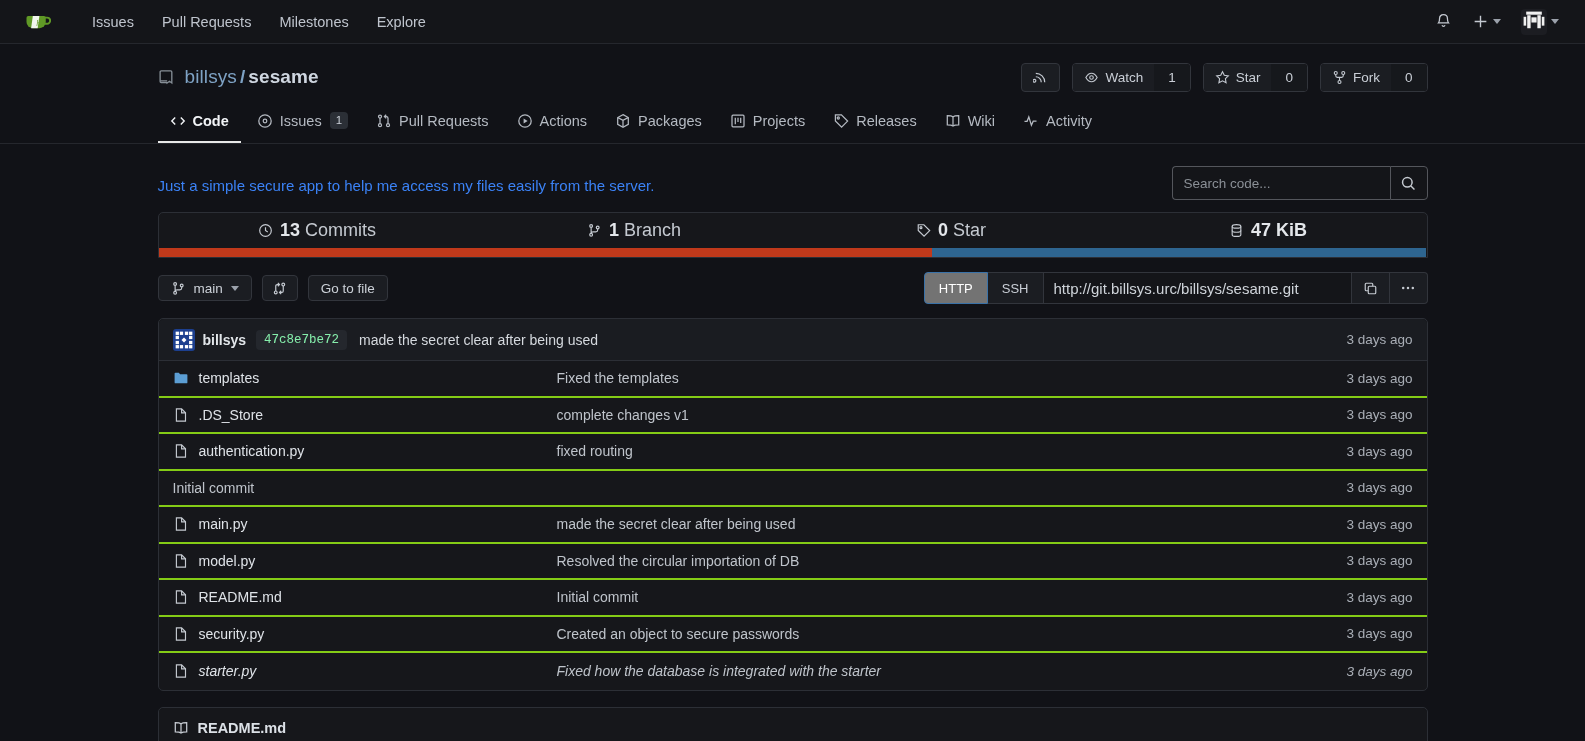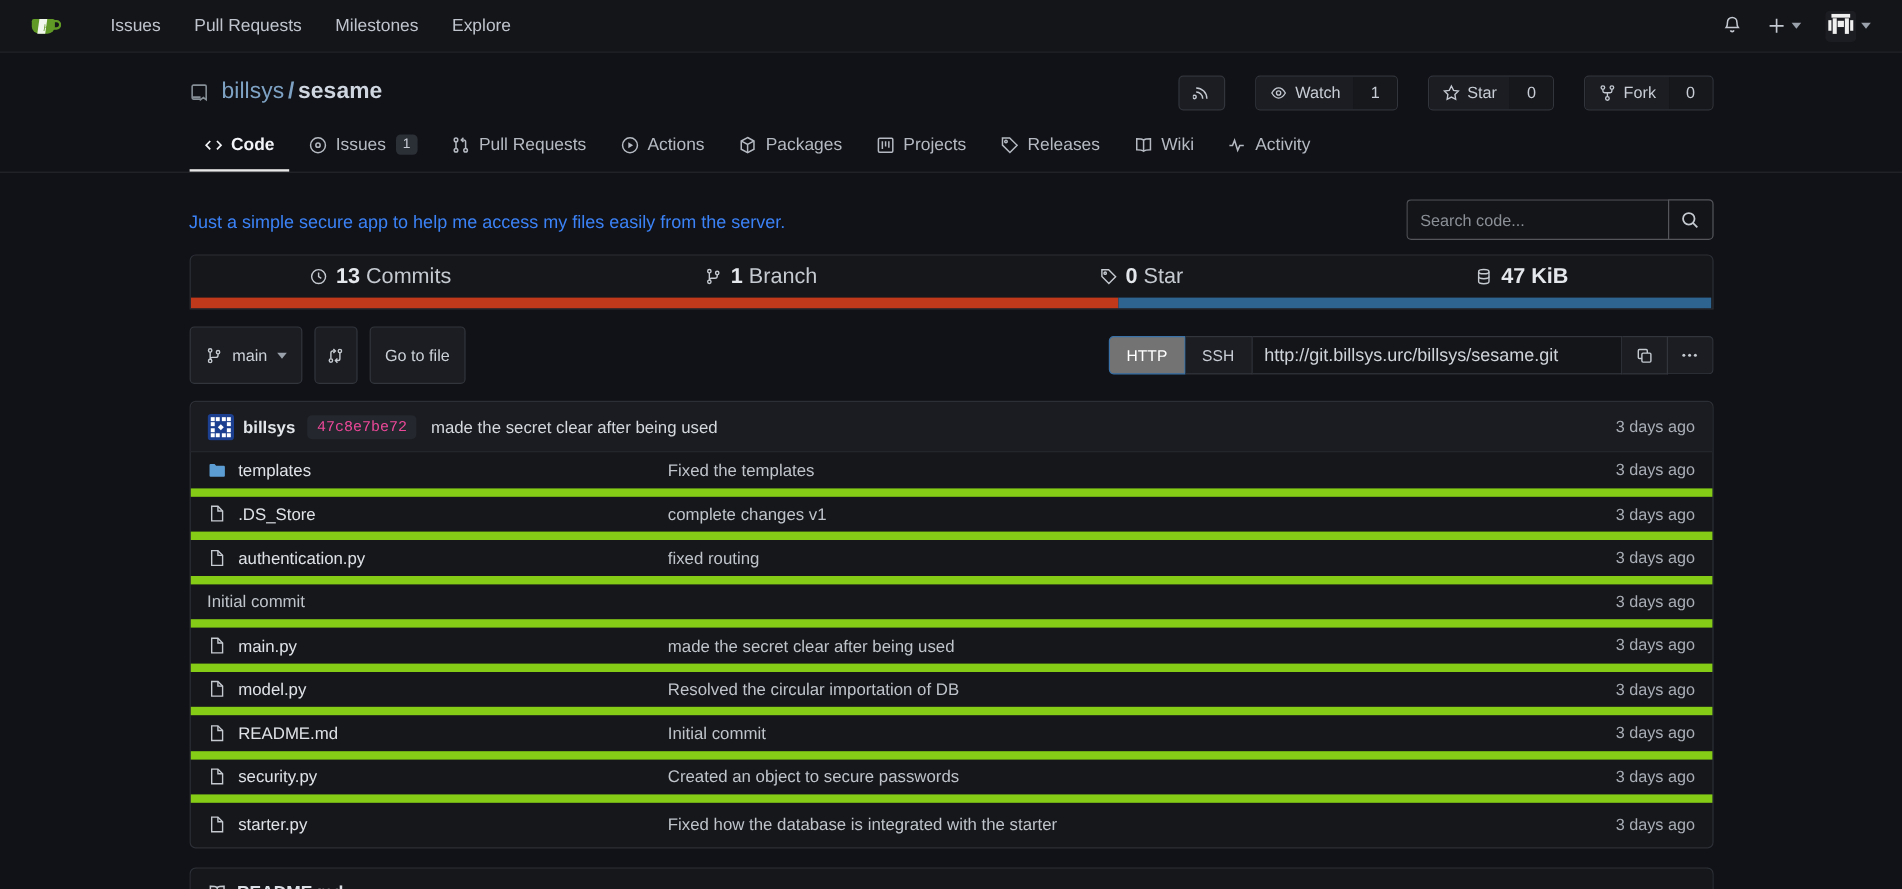--- a/index.html
+++ b/index.html
@@ -40,21 +40,21 @@
   
   .repo-header { padding: 16px 0 0 0; background: #111217; border-bottom: 1px solid #25272d; }
   .wrap { width: 1270px; margin: 0 auto; }
   .repo-title-row { display: flex; align-items: center; height: 34px; }
   .repo-icon { margin-right: 10px; display: flex; align-items: center; color: #868e96; }
   .repo-path { font-size: 19px; letter-spacing: .1px; }
   .repo-owner { color: #7ea2c4; }
   .repo-sep { color: #7ea2c4; font-weight: bold; margin: 0 3px; }
   .repo-name { color: #cfd6e0; font-weight: bold; }
 
-  .repo-actions { margin-left: auto; display: flex; align-items: center; gap: 25px; }
+  .repo-actions { margin-left: auto; display: flex; align-items: center; gap: 12px; }
   .btn-group { display: flex; align-items: stretch; border: 1px solid #32353c; border-radius: 4px; overflow: hidden; }
   .btn-seg {
     background: #1b1d22; color: #c9ced6; font-size: 13.5px; padding: 6px 11px;
     display: flex; align-items: center; gap: 6px; cursor: pointer; white-space: nowrap;
   }
   .btn-count { background: #16181c; color: #c9ced6; font-size: 13.5px; padding: 6px 14px; display:flex; align-items:center; }
   .btn-rss { background: #1b1d22; border: 1px solid #32353c; border-radius: 4px; padding: 6px 11px; display:flex; align-items:center; cursor: pointer; }
 
   
   .tabs { display: flex; align-items: center; gap: 4px; margin-top: 9px; }
@@ -94,21 +94,21 @@
     height: 35px; font-size: 18px; color: #c5cad1; cursor: pointer;
   }
   .stat b { color: #e4e7eb; font-weight: bold; }
   .lang-bar { display: flex; height: 9px; }
   .lang-seg { height: 100%; }
 
   
   .toolbar { display: flex; align-items: center; margin-top: 14px; }
   .btn {
     background: #1b1d22; border: 1px solid #32353c; border-radius: 4px;
-    color: #ccd1d8; font-size: 13.5px; padding: 0 12px; height: 48px;
+    color: #ccd1d8; font-size: 13.5px; padding: 0 12px; height: 26px;
     display: flex; align-items: center; gap: 8px; cursor: pointer; white-space: nowrap;
   }
   .branch-btn { margin-right: 10px; }
   .icon-btn { width: 36px; padding: 0; justify-content: center; margin-right: 10px; }
 
   .clone-wrap { margin-left: auto; display: flex; align-items: stretch; }
   .clone-seg {
     height: 32px; display: flex; align-items: center; padding: 0 14px;
     font-size: 13px; background: #1b1d22; color: #c9ced6; border: 1px solid #32353c;
     cursor: pointer;
@@ -129,31 +129,31 @@
 
   
   .file-panel { margin-top: 14px; }
   .commit-head {
     display: flex; align-items: center; height: 42px; padding: 0 14px;
     background: #1a1c21; border-bottom: 1px solid #2c2f36; border-radius: 5px 5px 0 0;
   }
   .commit-avatar { width: 22px; height: 22px; border-radius: 3px; margin-right: 8px; display:block; }
   .commit-author { color: #e2e6ea; font-weight: bold; font-size: 14px; margin-right: 10px; cursor: pointer; }
   .commit-sha {
-    font-family: "Liberation Mono", monospace; font-size: 12.5px; color: #ec4899;
+    font-family: "Liberation Mono", monospace; font-size: 12.5px; color: #86efac;
     background: #24272d; border-radius: 4px; padding: 3px 8px; margin-right: 12px; cursor: pointer;
   }
   .commit-msg { color: #d5d9de; font-size: 14px; }
   .commit-time { margin-left: auto; color: #a9aeb6; font-size: 13.5px; }
 
   .file-row {
     display: flex; align-items: center; height: 36.5px; padding: 0 14px;
-    border-bottom: 7px solid #84cc16; font-size: 14px;
-  }
-  .file-row:last-child { border-bottom: none; }
+    border-bottom: 2px solid #84cc16; font-size: 14px;
+  }
+  .file-row:last-child { border-bottom: none; font-style: italic; }
   .file-name-cell { width: 384px; display: flex; align-items: center; gap: 10px; }
   .file-name { color: #dfe3e8; cursor: pointer; }
   .file-msg { color: #bfc4cb; flex: 1; cursor: pointer; }
   .file-time { color: #a9aeb6; font-size: 13.5px; margin-left: auto; }
 
   
   .readme-panel { margin-top: 16px; }
   .readme-head {
     height: 42px; display: flex; align-items: center; gap: 9px; padding: 0 14px;
     border-bottom: 1px solid #2c2f36; background: #16171b; border-radius: 5px 5px 0 0;

